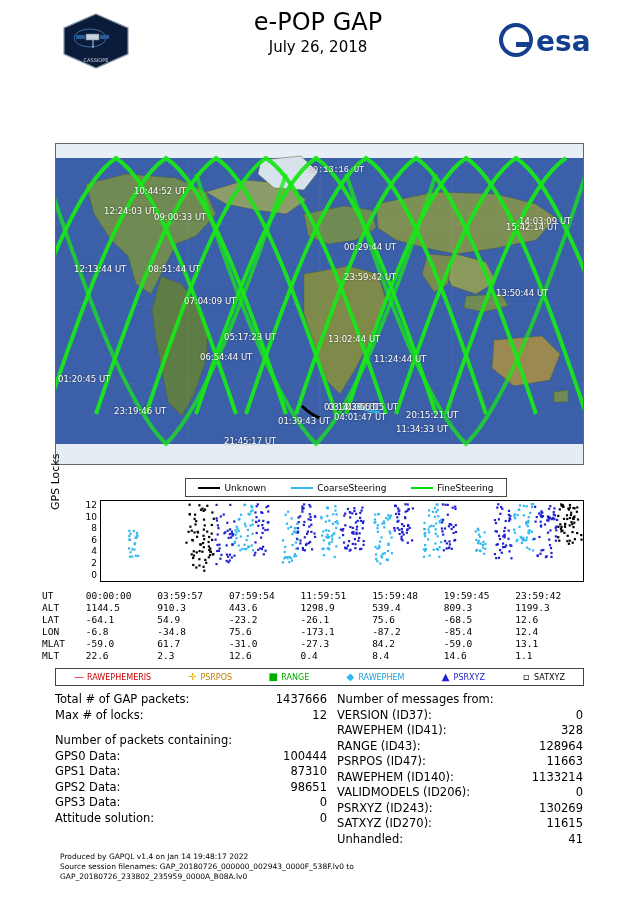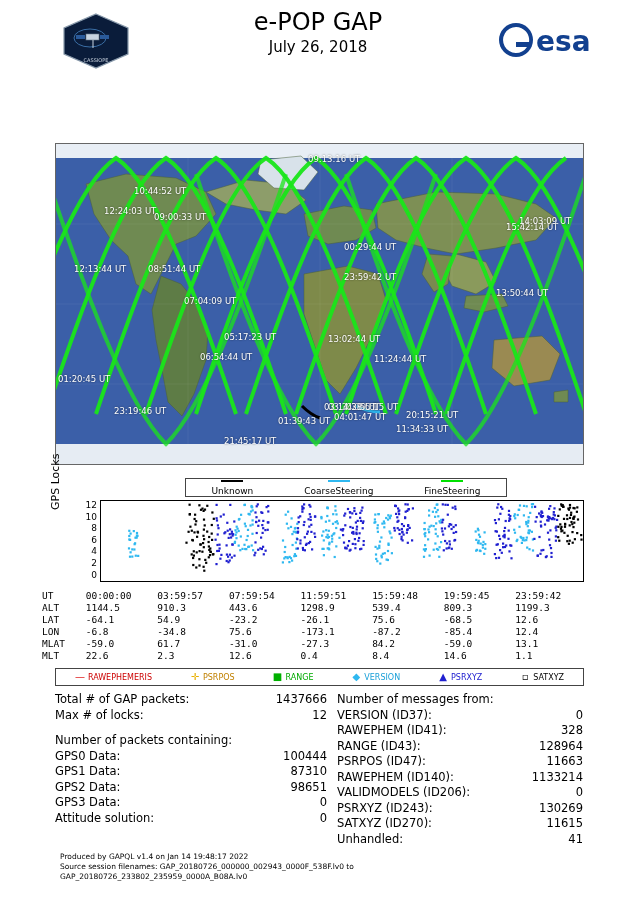--- a/index.html
+++ b/index.html
@@ -38,21 +38,21 @@
     color:#ffffff;white-space:nowrap;text-shadow:0 0 2px rgba(0,0,0,.6);
   }
 
   
   .track-legend{
     position:absolute;left:185px;top:478px;width:320px;height:17px;
     border:1px solid #444;background:#fff;
     display:flex;align-items:center;justify-content:space-around;
     font-size:9px;font-family:"DejaVu Sans", sans-serif;
   }
-  .tl-item{display:flex;align-items:center;gap:4px;flex-direction:column;}
+  .tl-item{display:flex;align-items:center;gap:4px;}
   .tl-line{display:inline-block;width:22px;height:2px;}
 
   
   .plot-wrap{position:absolute;left:55px;top:500px;width:527px;height:95px;}
   .plot-frame{position:absolute;left:45px;top:0;width:482px;height:80px;border:1px solid #000;background:#fff;overflow:hidden;}
   .ylabel{
     position:absolute;left:-6px;top:10px;width:60px;
     transform:rotate(-90deg);transform-origin:left top;
     font-size:11px;font-family:"DejaVu Sans", sans-serif;
     white-space:nowrap;
@@ -191,21 +191,21 @@
       <g fill="none" stroke="#000000" stroke-width="3">
         <path d="M246,262 C252,268 258,272 264,274"></path>
       </g>
 
       <g fill="none" stroke="#2fb8f0" stroke-width="3">
         <path d="M300,262 C308,266 316,268 324,268"></path>
       </g>
     </svg>
 
     <div id="map-labels">
-        <div class="map-label" style="left: 252px; top: 10px;">09:13:16 UT</div>
+        <div class="map-label" style="left: 252px; top: 21px; font-family: Liberation Mono, monospace;">09:13:16 UT</div>
         <div class="map-label" style="left: 72px; top: 42px; margin-left: 6px;">10:44:52 UT</div>
         <div class="map-label" style="left: 48px; top: 62px;">12:24:03 UT</div>
         <div class="map-label" style="left: 98px; top: 68px;">09:00:33 UT</div>
         <div class="map-label" style="left: 410px; top: 78px; margin-left: 40px;">15:42:14 UT</div>
         <div class="map-label" style="left: 463px; top: 72px;">14:03:09 UT</div>
         <div class="map-label" style="left: 288px; top: 98px;">00:29:44 UT</div>
         <div class="map-label" style="left: 288px; top: 128px;">23:59:42 UT</div>
         <div class="map-label" style="left: 18px; top: 120px;">12:13:44 UT</div>
         <div class="map-label" style="left: 92px; top: 120px;">08:51:44 UT</div>
         <div class="map-label" style="left: 440px; top: 144px;">13:50:44 UT</div>
@@ -1073,21 +1073,21 @@
     <div class="sym-item">
       <span class="sym-mark" style="color:#e8b000">✛</span>
       <span class="lbl" style="color:#c08000">PSRPOS</span>
     </div>
     <div class="sym-item">
       <span class="sym-mark" style="color:#00b000">■</span>
       <span class="lbl" style="color:#0a0">RANGE</span>
     </div>
     <div class="sym-item">
       <span class="sym-mark" style="color:#2fb8f0">◆</span>
-      <span class="lbl" style="color:#1aa0d8">VERSION</span>
+      <span class="lbl" style="color:#1aa0d8">RAWEPHEM</span>
     </div>
     <div class="sym-item">
       <span class="sym-mark" style="color:#2020d0">▲</span>
       <span class="lbl" style="color:#2020d0">PSRXYZ</span>
     </div>
     <div class="sym-item">
       <span class="sym-mark" style="color:#000">▫</span>
       <span class="lbl" style="color:#000">SATXYZ</span>
     </div>
   </div>

